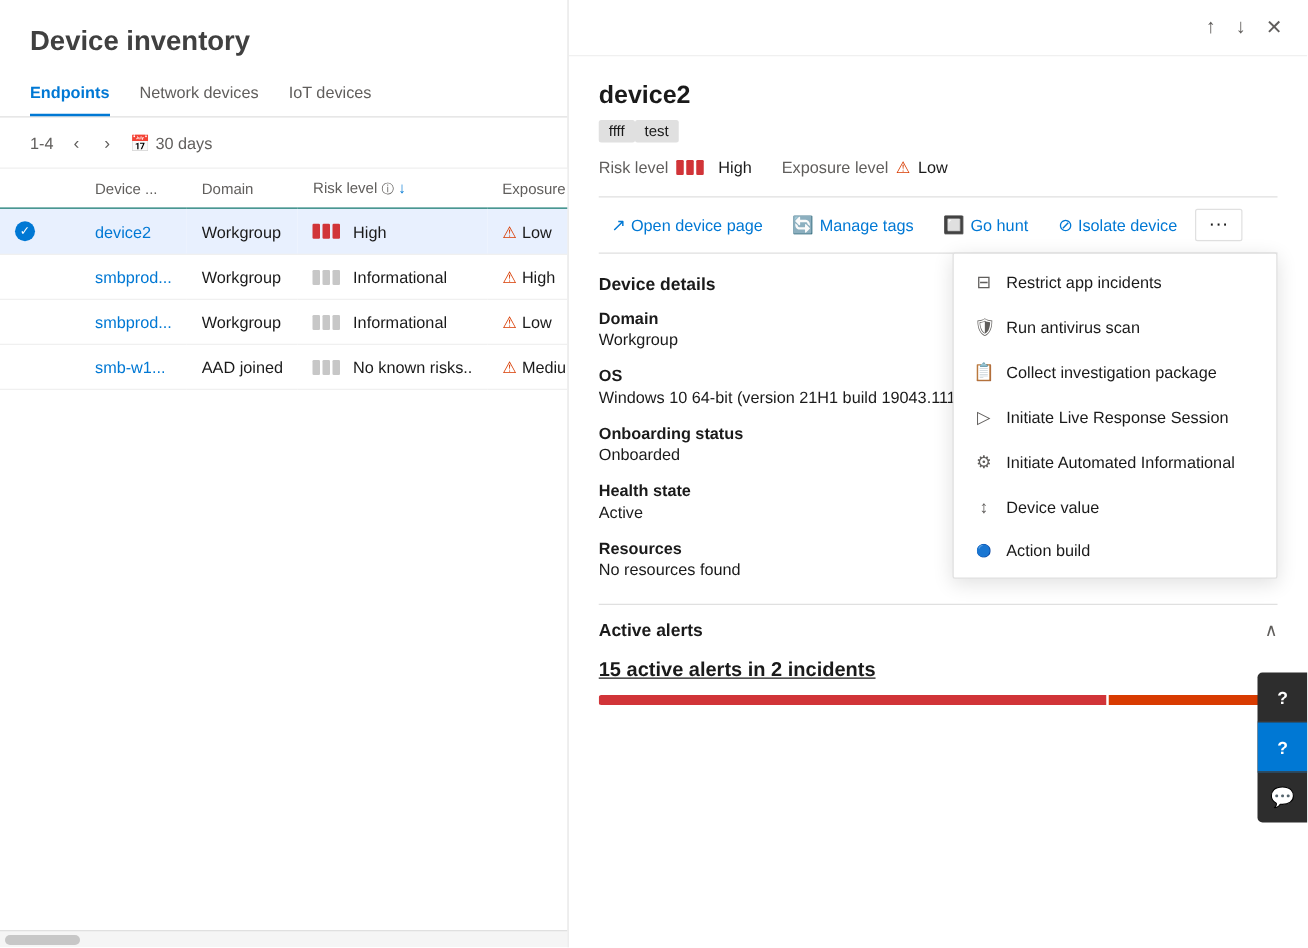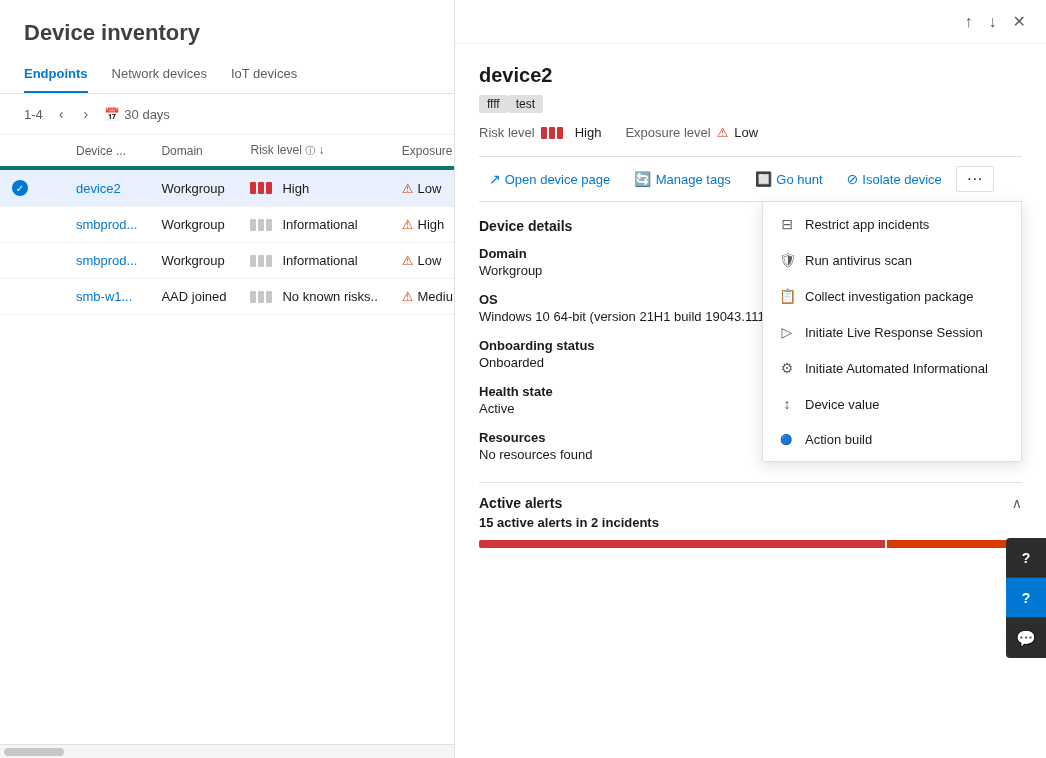--- a/index.html
+++ b/index.html
@@ -55,21 +55,21 @@
     
     .table-container { flex: 1; overflow-y: auto; overflow-x: hidden; }
     table { width: 100%; border-collapse: collapse; }
     thead tr { background: #fff; }
     thead th {
       padding: 8px 12px;
       text-align: left;
       font-weight: 400;
       color: #605e5c;
       font-size: 12px;
-      border-bottom: 4px solid #0f766e;
+      border-bottom: 1px solid #0f766e;
       white-space: nowrap;
     }
     tbody tr { border-bottom: 1px solid #f0f0f0; cursor: pointer; }
     tbody tr.selected { background: #e8f0fe; }
     tbody td { padding: 10px 12px; font-size: 13px; white-space: nowrap; }
     .checkbox {
       width: 16px; height: 16px;
       border-radius: 50%;
       background: #0078d4;
       display: flex; align-items: center; justify-content: center;
@@ -171,24 +171,24 @@
 
     
     .detail-section { margin-bottom: 20px; }
     .detail-section-title { font-weight: 600; font-size: 14px; margin-bottom: 12px; }
     .detail-field { margin-bottom: 14px; }
     .detail-field-label { font-weight: 600; font-size: 13px; margin-bottom: 2px; }
     .detail-field-value { font-size: 13px; color: #1a1a1a; }
 
     
     .alerts-section { border-top: 1px solid #e0e0e0; padding-top: 12px; margin-top: 8px; }
-    .alerts-header { display: flex; justify-content: space-between; align-items: center; margin-bottom: 4px; }
+    .alerts-header { display: flex; justify-content: space-between; align-items: center; margin-bottom: 16px; }
     .alerts-title { font-weight: 600; font-size: 14px; }
     .alerts-chevron { background: none; border: none; cursor: pointer; color: #605e5c; font-size: 14px; }
-    .alerts-count { font-weight: 600; font-size: 13px; margin-bottom: 10px; }
+    .alerts-count { font-weight: 600; font-size: 16px; margin-bottom: 10px; text-decoration: underline; }
     .alerts-bar { display: flex; height: 8px; border-radius: 2px; overflow: hidden; gap: 2px; }
     .alerts-bar-red { flex: 3; background: #d13438; }
     .alerts-bar-orange { flex: 1; background: #d83b01; }
 
     
     .side-buttons {
       position: absolute;
       right: 0;
       bottom: 100px;
       display: flex;

